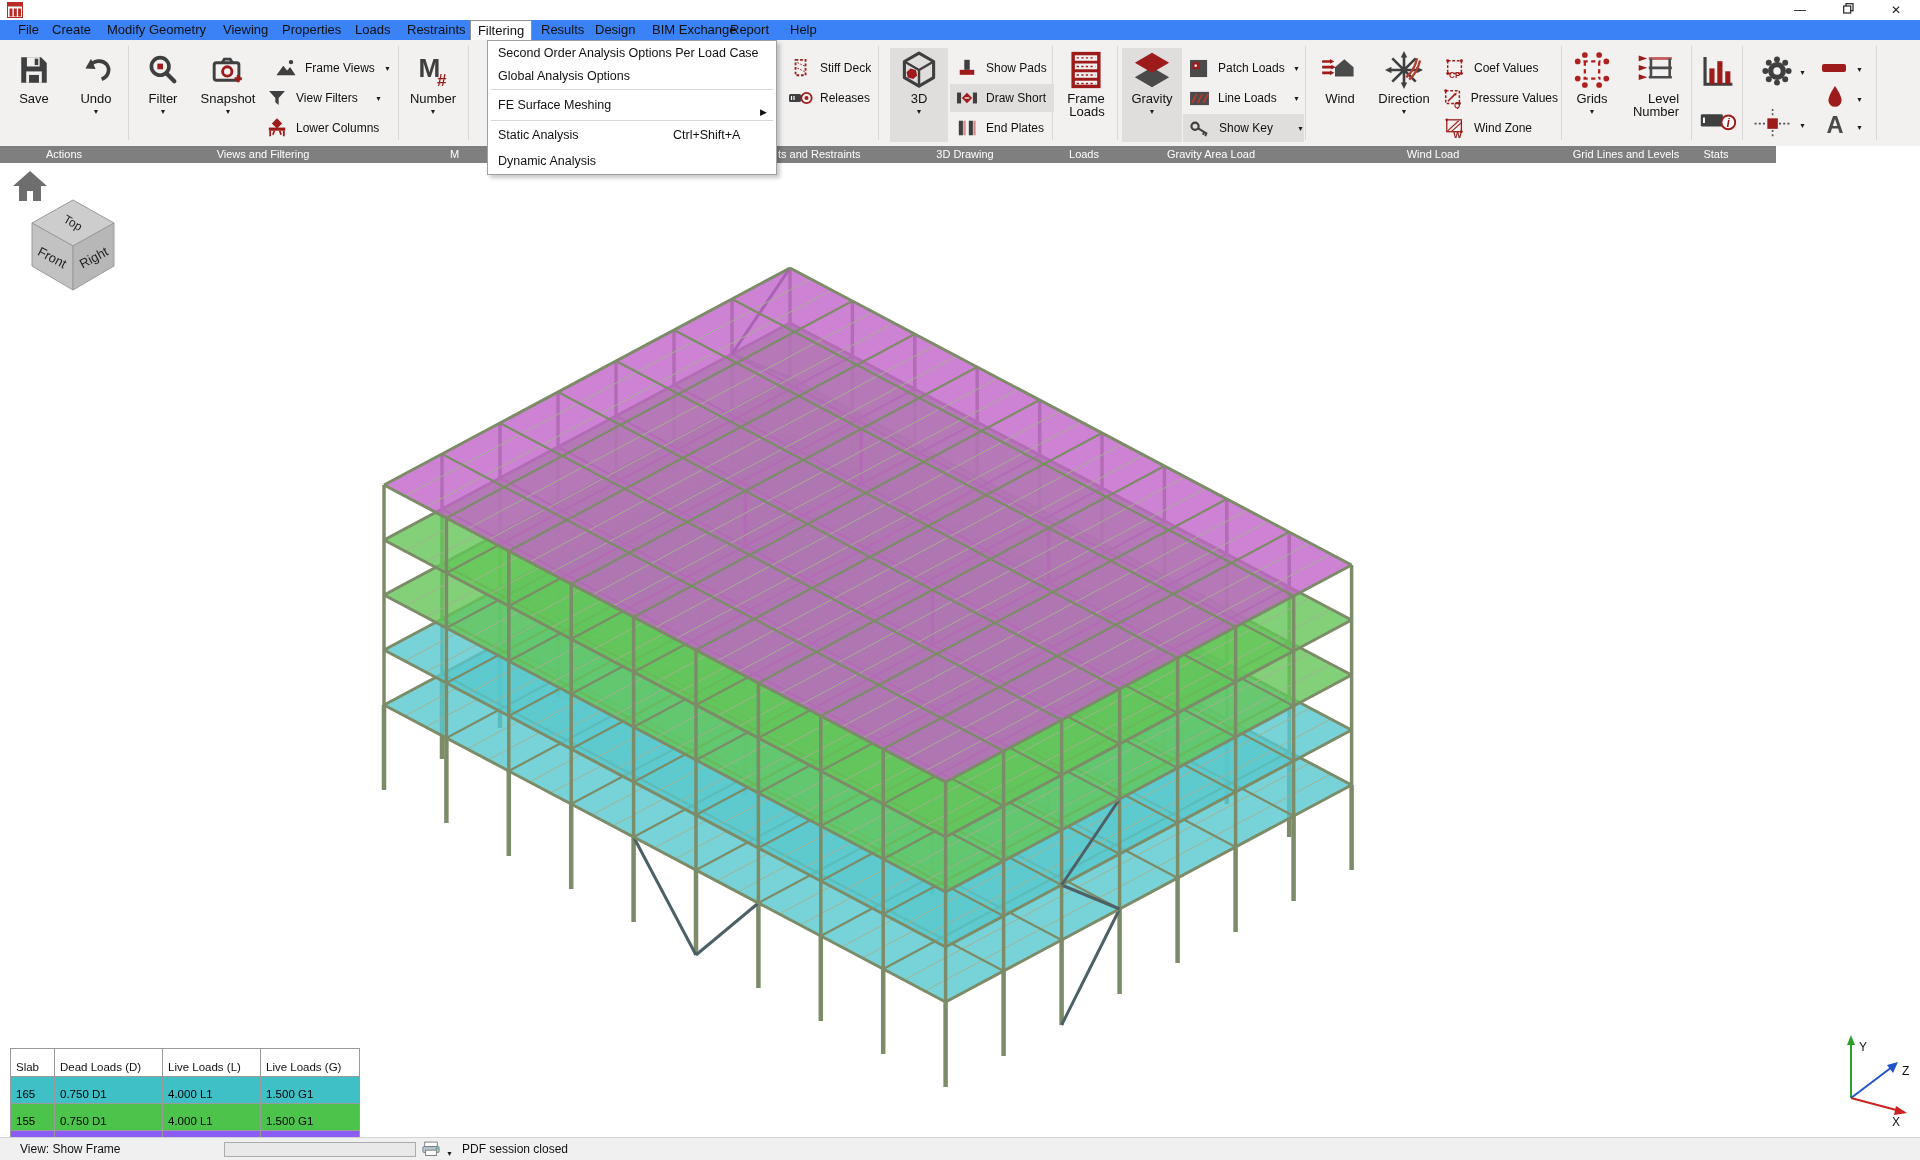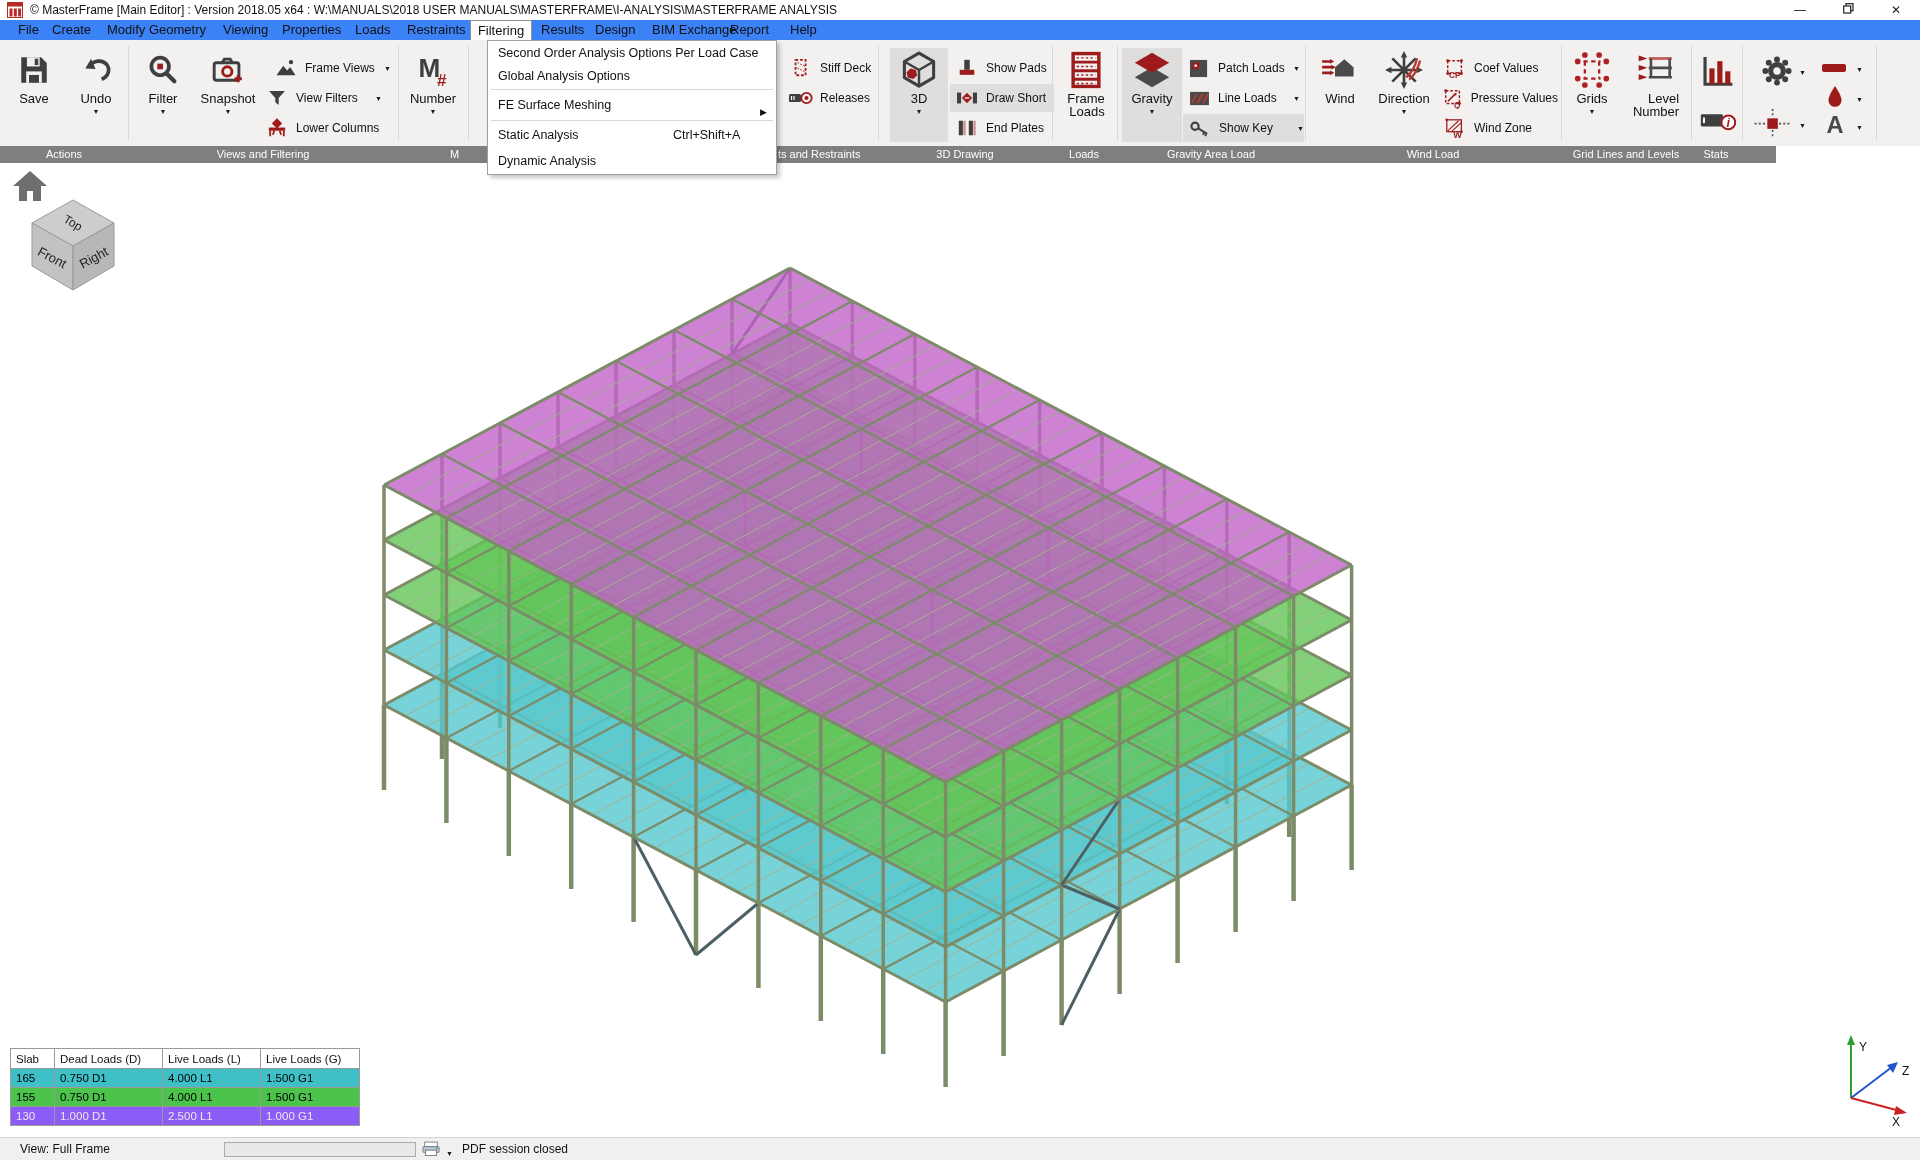--- a/index.html
+++ b/index.html
@@ -27,21 +27,21 @@
   .sb .sdd{margin-left:auto;font-size:7px;color:#1a1a1a}
   .ibtn{position:absolute;display:flex;align-items:center;justify-content:center}
   
   #groupbar{position:absolute;left:0;top:146px;width:1776px;height:17px;background:#7f7f7f}
   .glabel{position:absolute;top:0;height:17px;line-height:17px;color:#fff;font-size:11px;white-space:nowrap}
   .gcenter{transform:translateX(-50%)}
   
   #canvas{position:absolute;left:0;top:163px;width:1920px;height:974px;background:#fff}
   
   #legend{position:absolute;left:10px;top:885px;border-collapse:collapse;font-size:11.5px}
-  #legend td,#legend th{border:1px solid #9a9a9a;padding:0 0 0 5px;text-align:left;font-weight:normal;height:18px}
+  #legend td,#legend th{border:1px solid #9a9a9a;padding:8px 0 0 5px;text-align:left;font-weight:normal;height:18px}
   #legend th{height:19px;background:#fff}
   
   #statusbar{position:absolute;left:0;top:1137px;width:1920px;height:23px;background:#f0f0f0;border-top:1px solid #d2d2d2;font-size:12px}
   #statusbar .stext{position:absolute;top:4px;white-space:nowrap}
   #progress{position:absolute;left:224px;top:4px;width:190px;height:13px;border:1px solid #ababab;background:#e9e9e9}
   
   #dropdown{position:absolute;left:487px;top:40px;width:288px;background:#fff;border:1px solid #a0a0a0;
             box-shadow:3px 3px 4px rgba(0,0,0,.22);z-index:50;font-size:12.5px}
   .mrow{position:relative;padding:0 10px;white-space:nowrap}
   .msep{height:1px;background:#d8d8d8;margin:1px 3px}
@@ -52,21 +52,20 @@
 <body>
 
 <div id="titlebar">
   <svg class="abs" style="left:7px;top:2px" width="16" height="16" viewBox="0 0 16 16">
       <rect x="0.5" y="0.5" width="15" height="15" fill="#fff" stroke="#b92b27"></rect>
       <rect x="0.5" y="0.5" width="15" height="4" fill="#b92b27"></rect>
       <rect x="2.5" y="6.5" width="3" height="8" fill="#b92b27"></rect>
       <rect x="6.8" y="6.5" width="3" height="8" fill="#b92b27"></rect>
       <rect x="11.1" y="6.5" width="3" height="8" fill="#b92b27"></rect>
     </svg>
-  <span class="ttl">© MasterFrame [Main Editor] : Version 2018.05 x64 : W:\MANUALS\2018 USER MANUALS\MASTERFRAME\I-ANALYSIS\MASTERFRAME ANALYSIS</span>
   <span class="winbtn" style="left:1780px">—</span>
   <span class="winbtn" style="left:1828px">
     <svg width="11" height="11" viewBox="0 0 11 11">
         <rect x="3" y="0.7" width="7" height="7" fill="none" stroke="#222" stroke-width="1.2"></rect>
         <rect x="0.7" y="3" width="7" height="7" fill="#fff" stroke="#222" stroke-width="1.2"></rect>
       </svg>
   </span>
   <span class="winbtn" style="left:1876px">✕</span>
 </div>
 
@@ -907,21 +906,21 @@
       <td>130</td>
           <td>1.000  D1</td>
       <td>2.500  L1</td>
           <td>1.000  G1</td>
     </tr>
   </tbody>
     </table>
 </div>
 
 <div id="statusbar">
-  <span class="stext" style="left:20px">View: Full Frame</span>
+  <span class="stext" style="left:20px">View: Show Frame</span>
   <div id="progress"></div>
   <span class="abs" style="left:422px;top:3px">
     <svg width="18" height="16" viewBox="0 0 20 17">
         <rect x="3" y="0.8" width="14" height="5" fill="#fff" stroke="#777"></rect>
         <rect x="1" y="5.8" width="18" height="6.5" rx="1" fill="#b9c6cf" stroke="#778"></rect>
         <rect x="4" y="9.8" width="12" height="6" fill="#fff" stroke="#777"></rect>
         <circle cx="16.3" cy="8" r="1.1" fill="#3a7"></circle>
       </svg>
   </span>
   <span class="dd abs" style="left:446px;top:9px">▼</span>

